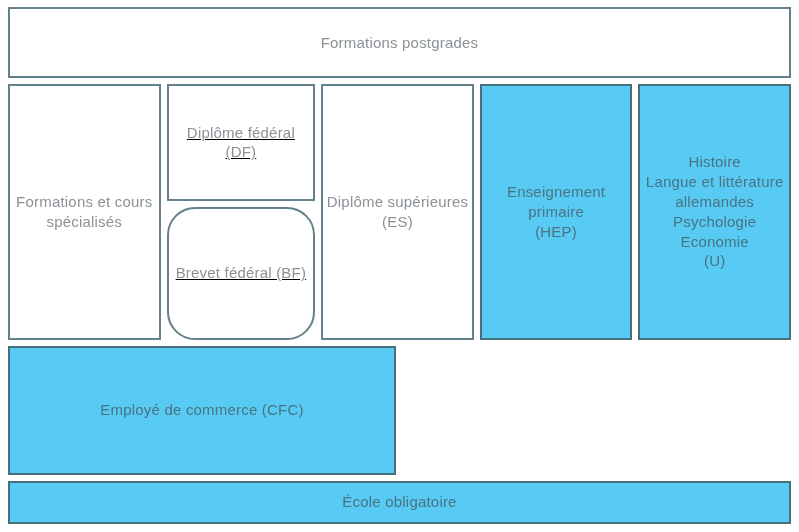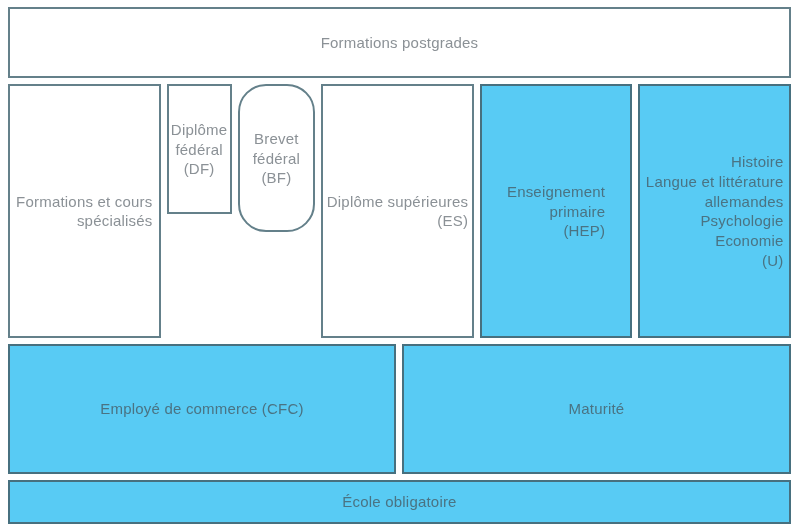--- a/index.html
+++ b/index.html
@@ -41,26 +41,27 @@
     background: #ffffff;
     border: 2px solid #64808a;
     color: #8b9196;
   }
   .highlight {
     background: #58cbf4;
     border: 2px solid #47707f;
     color: #4a7383;
   }
 
-  .col { flex: 1; text-align: right; }
+  .col { flex: 1; }
   .stack {
     flex: 1;
     display: flex;
-    flex-direction: row;
+    flex-direction: column;
     gap: 6px;
+    text-decoration: underline;
   }
   .stack .top    { height: 130px; }
   .stack .bottom { height: 148px; border-radius: 28px; }
 
   .wide-left  { flex: 0 0 388px; }
   .wide-right { flex: 1; }
   .full { flex: 1; }
 </style>
 </head>
 <body>
@@ -107,23 +108,20 @@
 Psychologie
 Economie
 (U)</span>
     </div>
   </div>
 
   <div class="row row-secondary">
     <div class="box highlight wide-left">
       <span>Employé de commerce (CFC)</span>
     </div>
-    <div class="box highlight wide-right">
-      <span>Maturité</span>
-    </div>
   </div>
 
   <div class="row row-oblig">
     <div class="box highlight full">
       <span>École obligatoire</span>
     </div>
   </div>
 
 </div>
 

